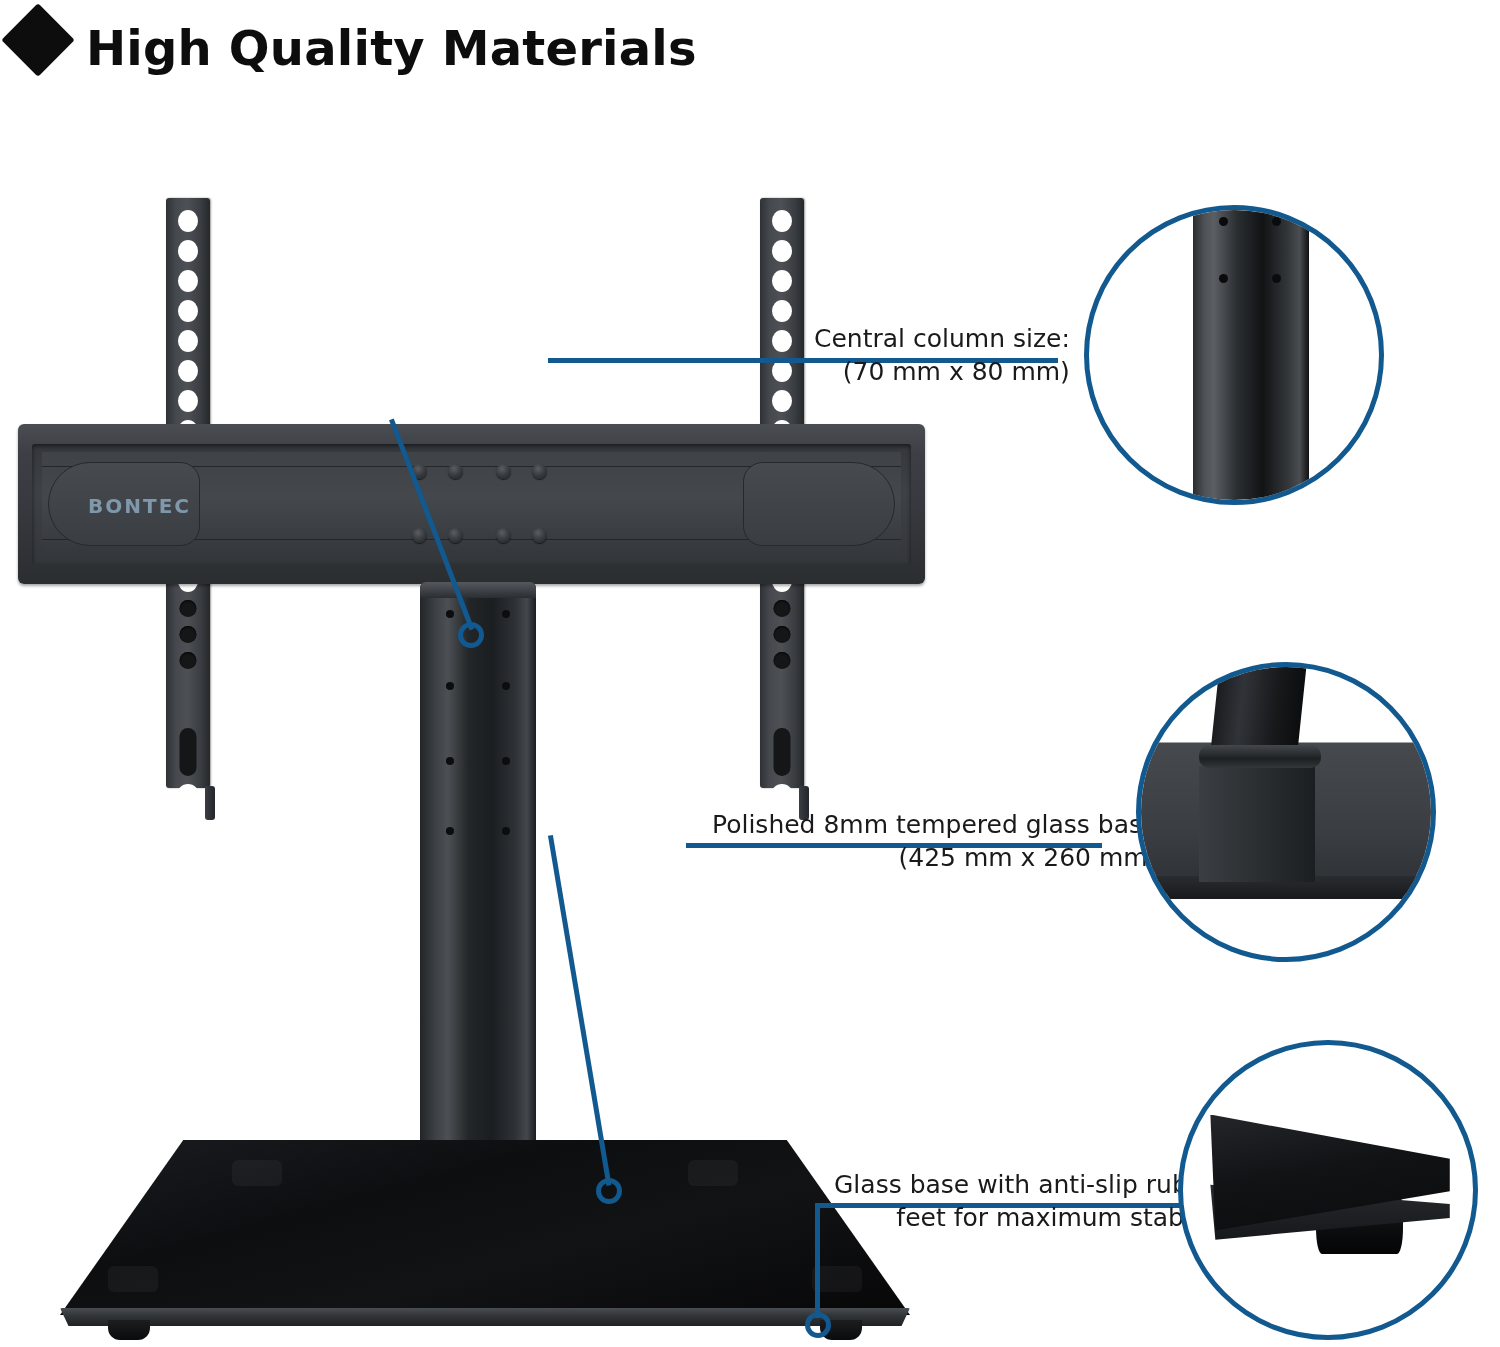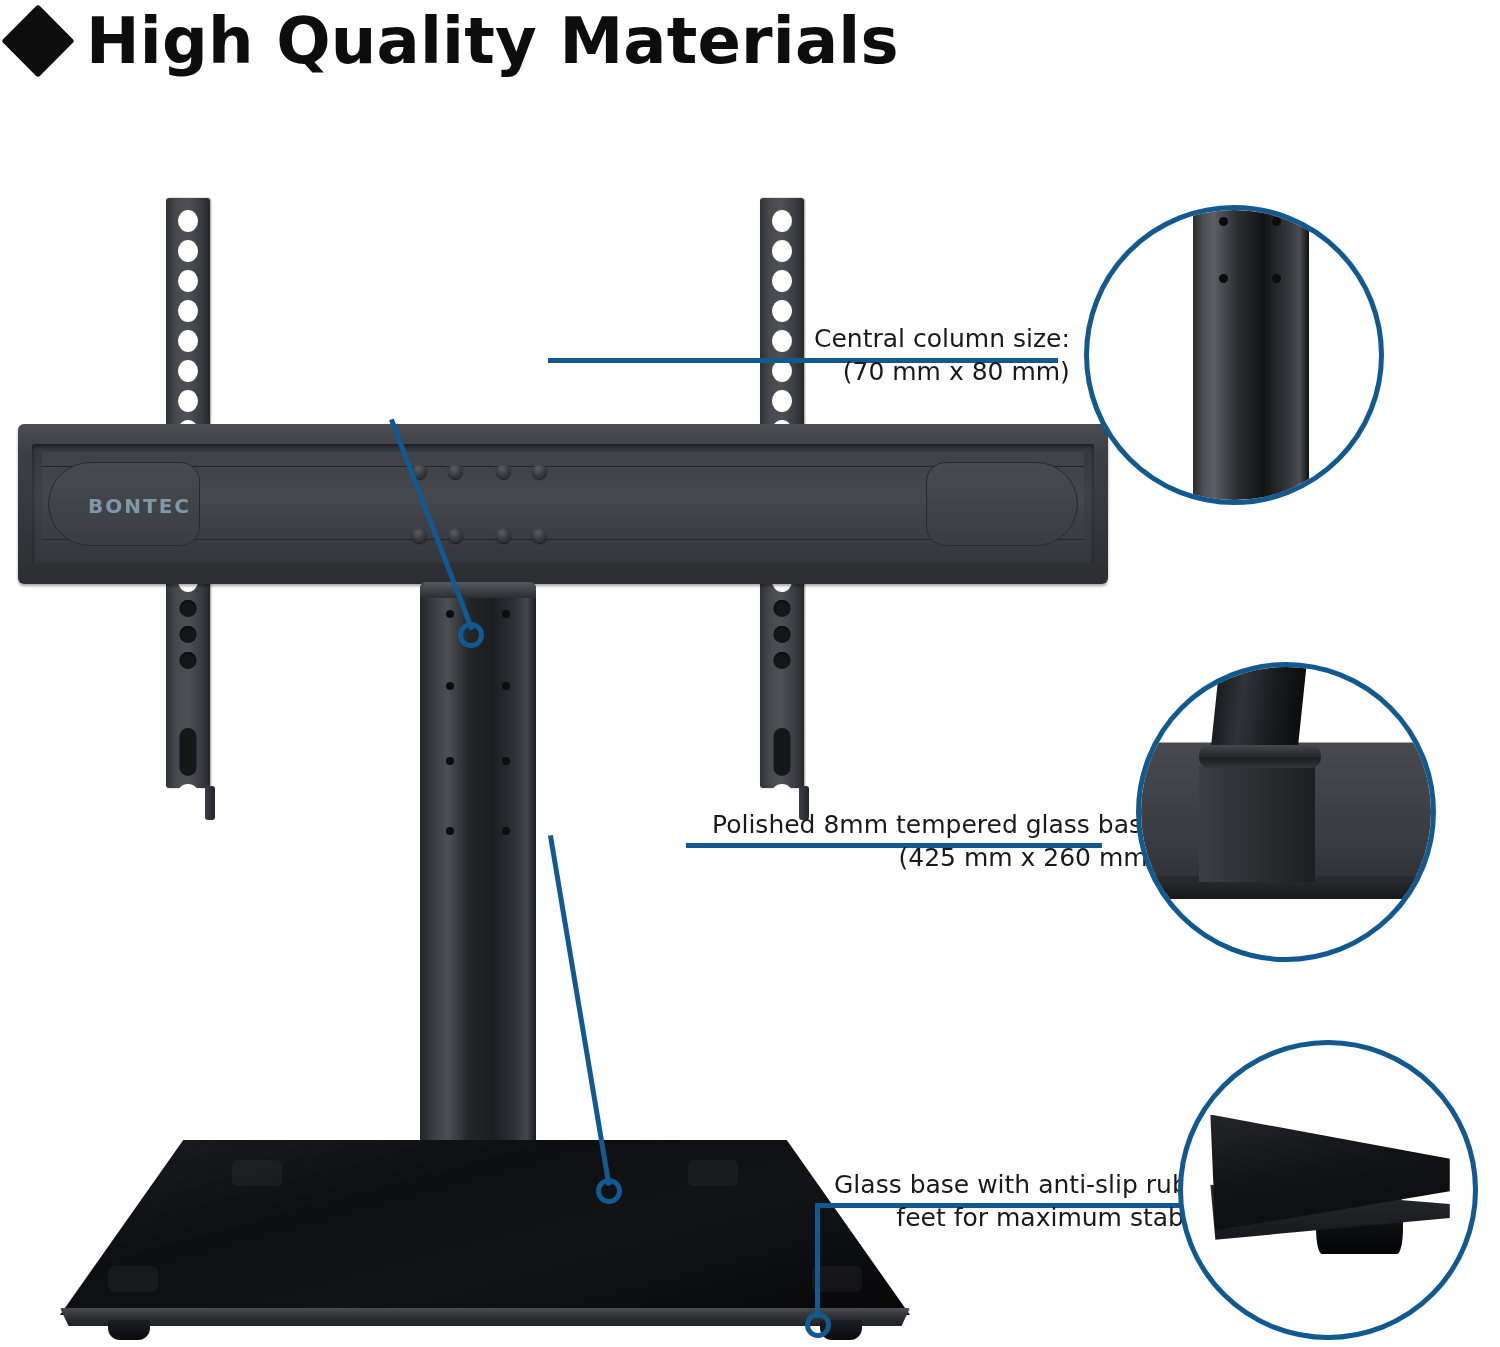--- a/index.html
+++ b/index.html
@@ -3,36 +3,36 @@
 <meta charset="utf-8">
 <style>
   html,body{margin:0;padding:0;background:#ffffff;}
   body{width:1500px;height:1347px;position:relative;overflow:hidden;
        font-family:"Liberation Sans","DejaVu Sans",sans-serif;color:#111;}
 
   
   #heading{position:absolute;left:12px;top:4px;display:flex;align-items:center;gap:22px;}
   #heading .diamond{width:52px;height:52px;background:#0d0d0d;transform:rotate(45deg);
                     border-radius:3px;}
-  #heading .htext{font-size:64px;font-weight:700;letter-spacing:.2px;color:#0d0d0d;
-                  font-family:"DejaVu Sans",sans-serif;white-space:nowrap;}
+  #heading .htext{font-size:48px;font-weight:700;letter-spacing:.2px;color:#0d0d0d;
+                  font-family:"DejaVu Sans",sans-serif;white-space:nowrap;margin-top:16px;}
   .callout-text{position:absolute;font-family:"DejaVu Sans",sans-serif;
                 font-size:25px;color:#1a1a1a;line-height:1.32;white-space:nowrap;}
   .callout-text .l2{display:block;text-align:right;}
   .lead{position:absolute;background:#11598f;}
   .lead-diag{position:absolute;height:5px;background:#11598f;transform-origin:0 50%;}
   .ring{position:absolute;border:5px solid #11598f;border-radius:50%;
         width:26px;height:26px;box-sizing:border-box;background:transparent;}
 
   
   .detail-circle{position:absolute;border:5px solid #11598f;border-radius:50%;
                  box-sizing:border-box;overflow:hidden;background:#fff;}
 
   
-  #bracket-bar{position:absolute;left:18px;top:424px;width:1090px;height:160px;}
+  #bracket-bar{position:absolute;left:18px;top:424px;width:907px;height:160px;}
   .bar-frame{position:absolute;inset:0;border-radius:6px;
      background:linear-gradient(180deg,#4a4d51 0%,#3c3f43 18%,#35383c 55%,#2b2e31 100%);
      box-shadow:0 2px 3px rgba(0,0,0,.35);}
   .bar-channel{position:absolute;left:14px;top:20px;right:14px;bottom:20px;
      border-radius:3px;
      background:linear-gradient(180deg,#34373b 0%,#3e4145 40%,#33363a 100%);
      box-shadow:inset 0 2px 4px rgba(0,0,0,.55);}
   .bar-plate{position:absolute;left:24px;top:28px;right:24px;bottom:28px;
      background:linear-gradient(180deg,#3f4246 0%,#44474b 45%,#34373b 100%);
      border-radius:2px;}

